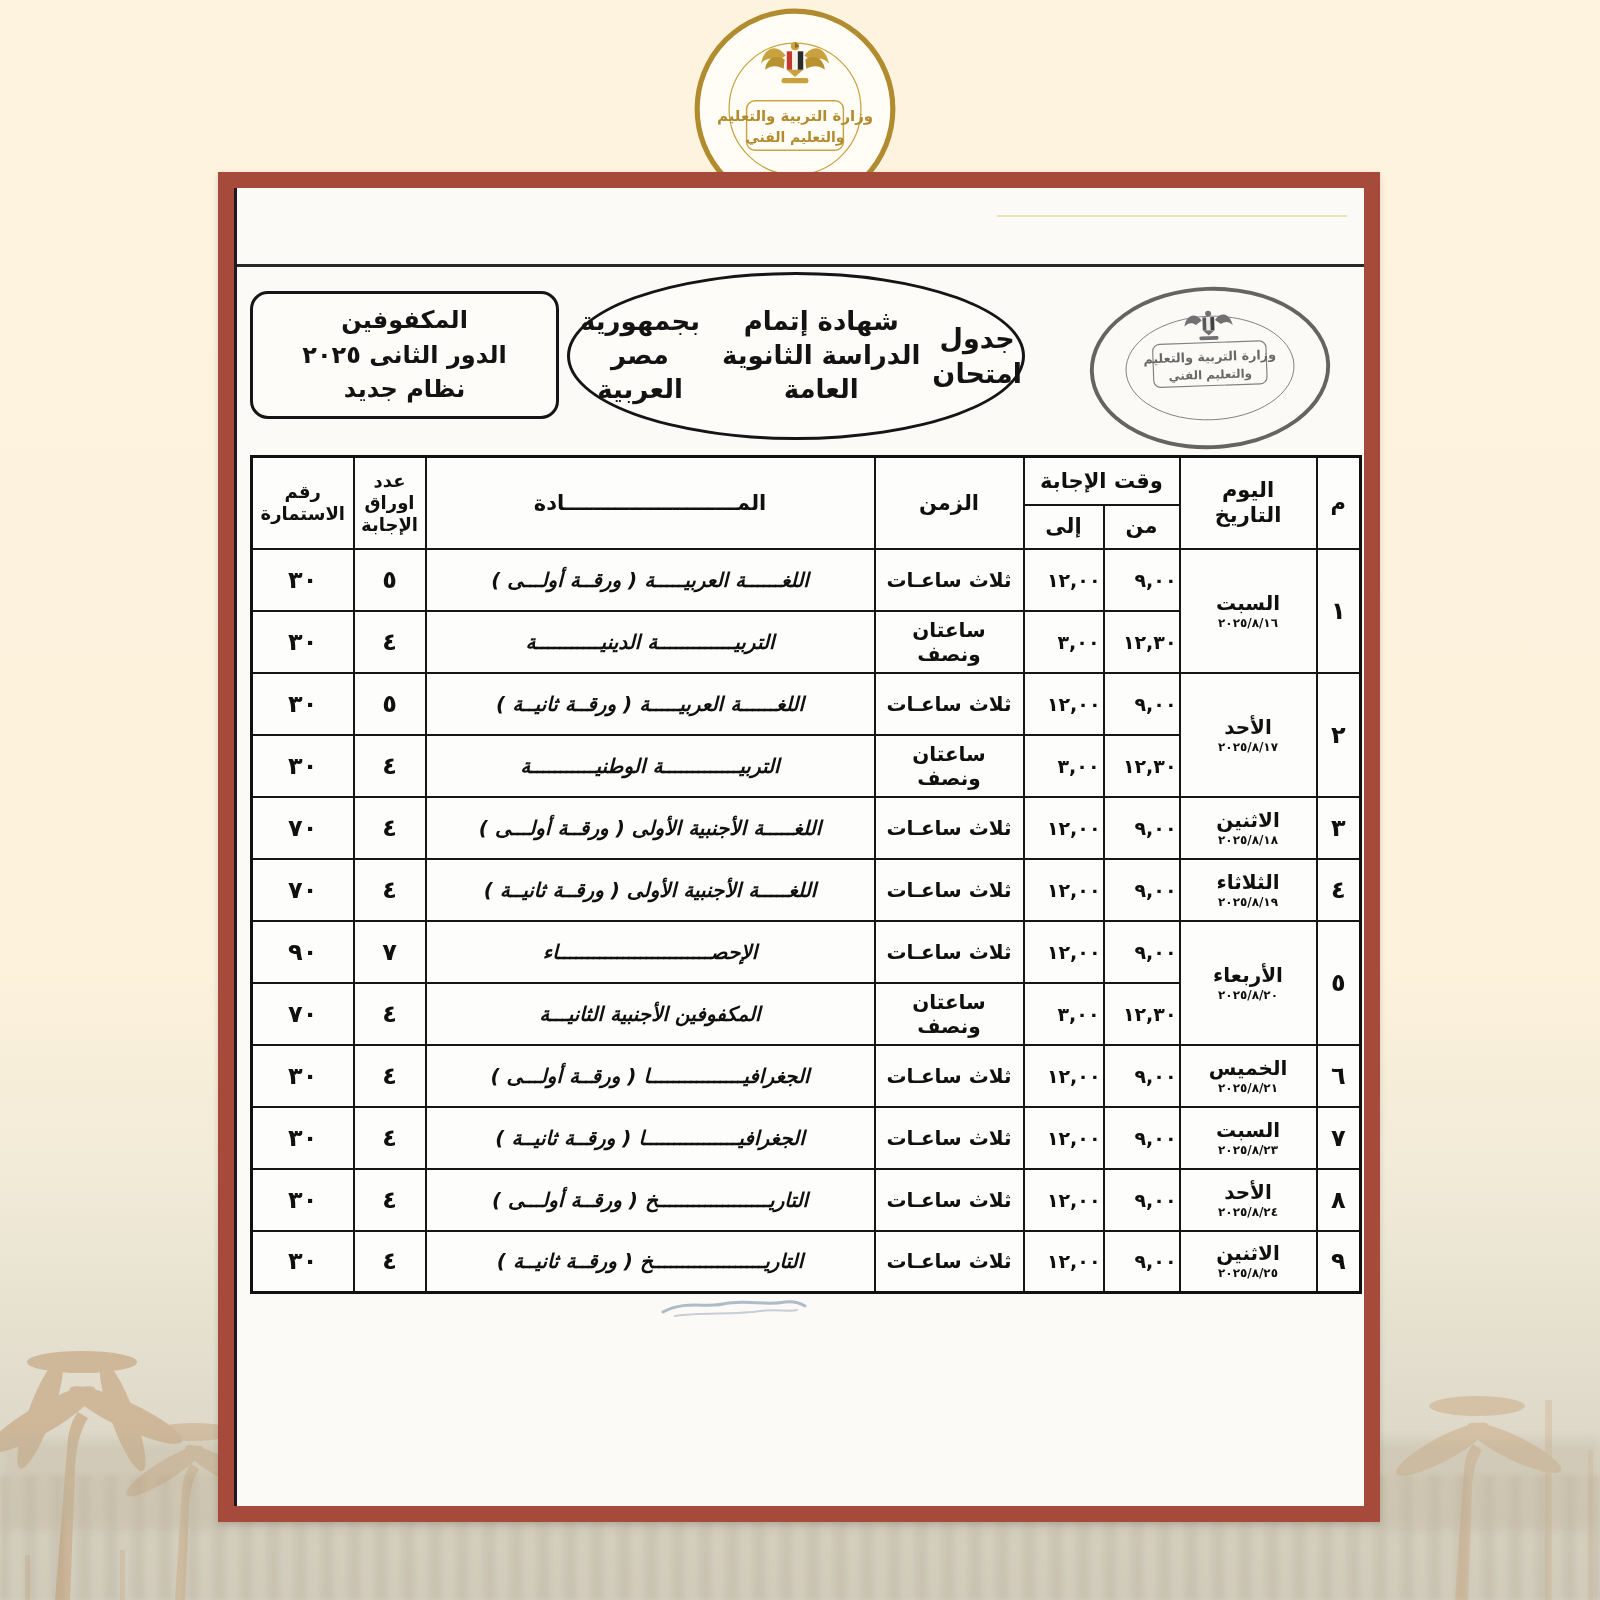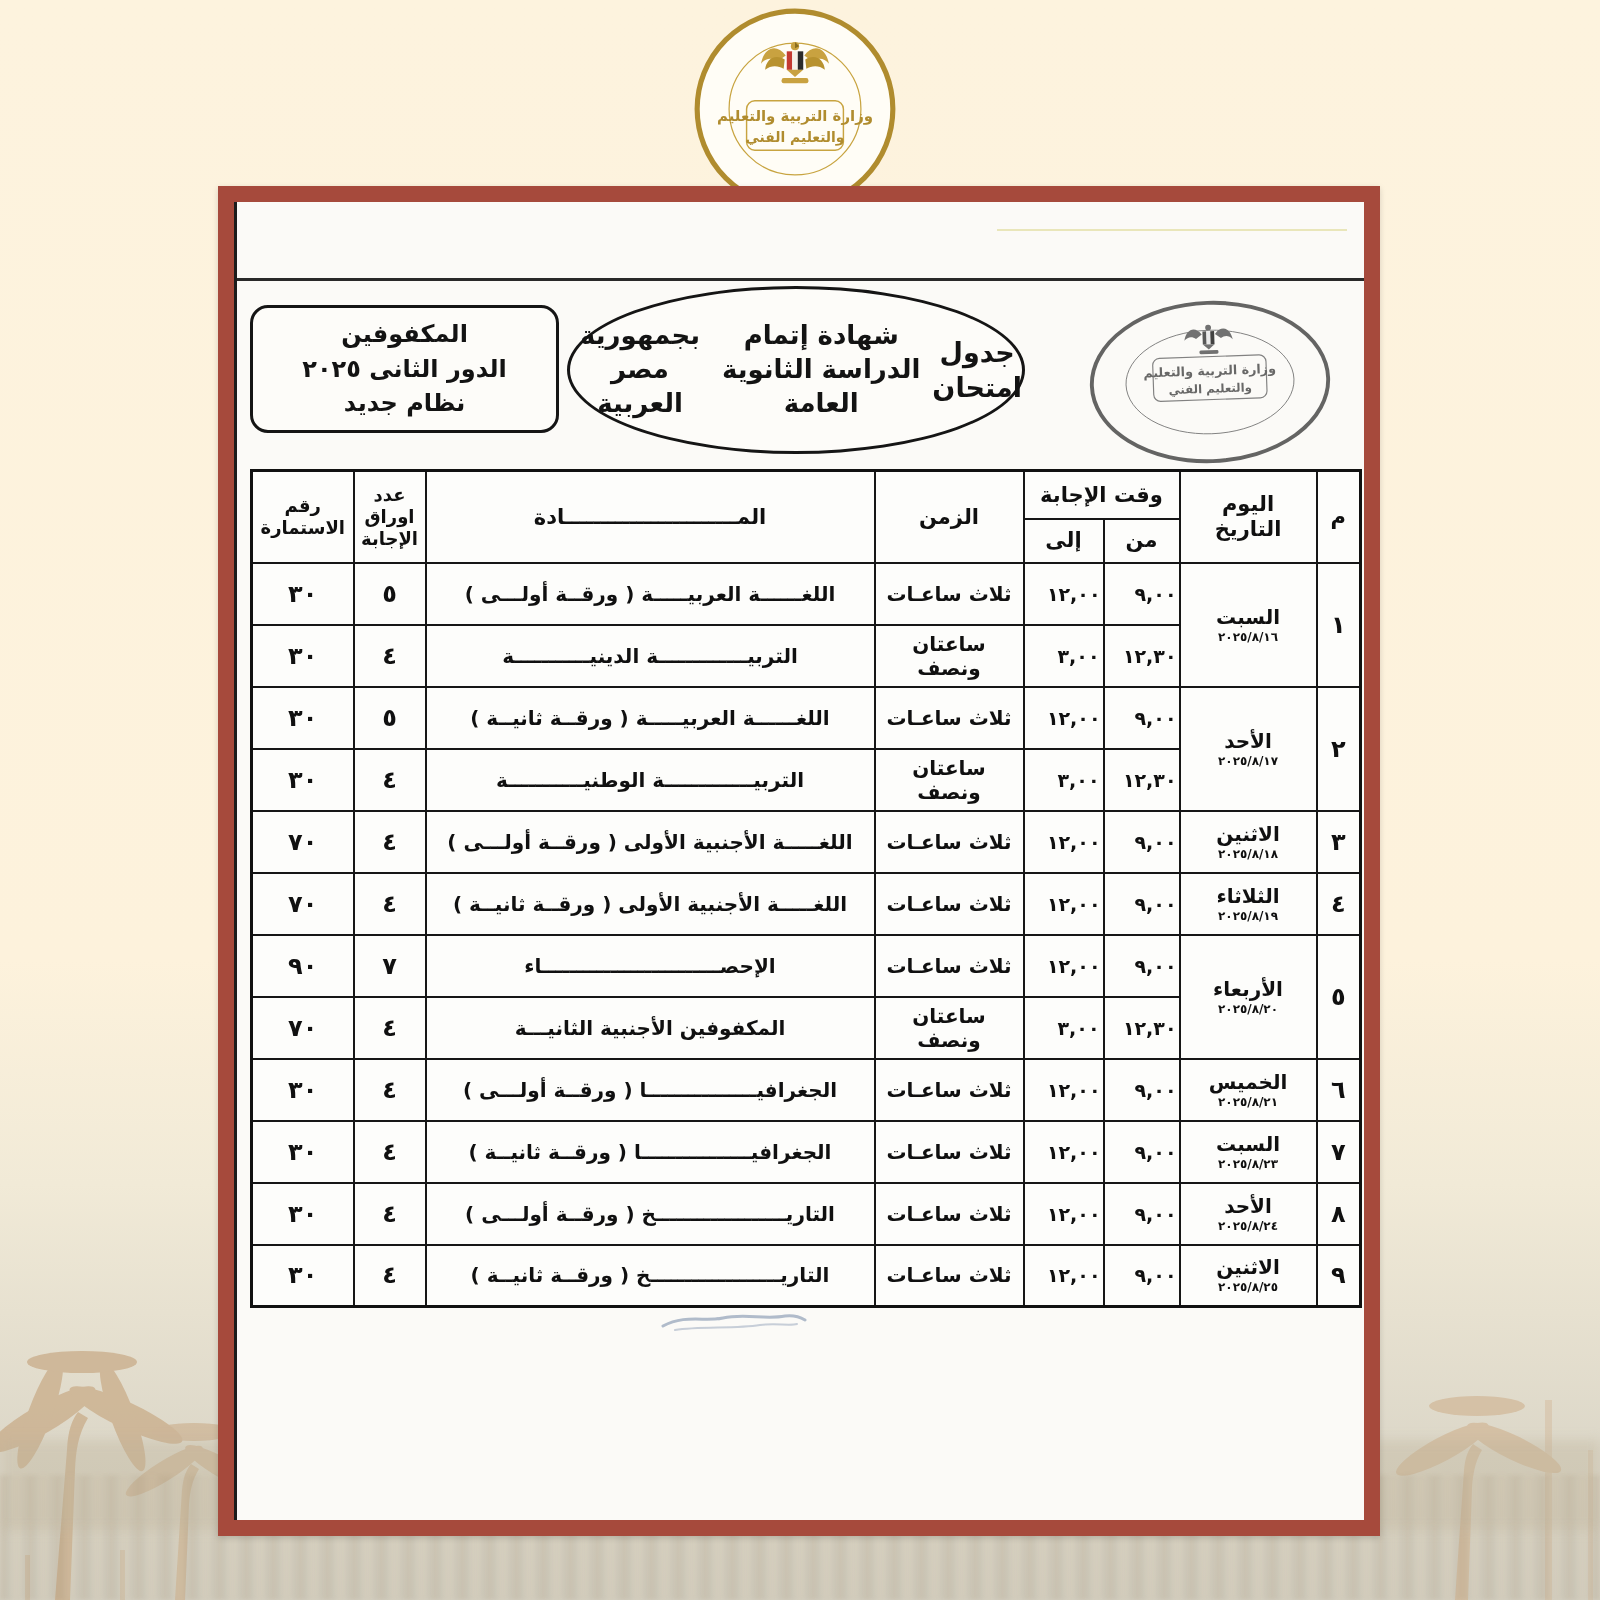--- a/index.html
+++ b/index.html
@@ -13,21 +13,21 @@
     position:absolute;left:0;right:0;bottom:0;height:125px;z-index:1;opacity:.55;filter:blur(2px);
     background:repeating-linear-gradient(90deg,
       rgba(161,138,108,.35) 0 7px, rgba(120,112,96,.18) 7px 11px,
       rgba(205,188,160,.30) 11px 22px, rgba(140,125,104,.20) 22px 27px);
   }
   .softband{position:absolute;left:0;right:0;bottom:70px;height:90px;background:rgba(190,178,152,.35);filter:blur(6px);z-index:1;}
 
   .top-seal{position:absolute;left:692px;top:6px;width:206px;height:206px;z-index:2;}
 
   .doc-frame{
-    position:absolute;left:218px;top:186px;width:1162px;height:1350px;z-index:3;
+    position:absolute;left:218px;top:172px;width:1162px;height:1350px;z-index:3;
     background:#a64a3c;box-shadow:0 2px 6px rgba(0,0,0,.15);
   }
   .page{
     position:absolute;left:16px;top:16px;right:16px;bottom:16px;
     background:#fbfaf7;border-left:3px solid #1c1c1c;
   }
   .scanline-top{position:absolute;left:0;top:76px;width:100%;height:3px;background:#171717;opacity:.92;}
   .scanline-yellow{position:absolute;left:760px;top:27px;width:350px;height:2px;background:#d8d27e;opacity:.5;}
 
   .info-box{
@@ -58,21 +58,21 @@
     font-weight:bold;color:#101010;padding:0 2px;overflow:hidden;
   }
   .exam thead tr:nth-child(1){height:48px;}
   .exam thead tr:nth-child(2){height:44px;}
   .exam tbody tr{height:62px;}
   .exam th{font-size:21px;line-height:1.15;}
   .c-num{width:44px;} .c-day{width:137px;} .c-from{width:76px;} .c-to{width:80px;}
   .c-dur{width:149px;} .c-subj{width:449px;} .c-sheets{width:72px;} .c-form{width:102px;}
   .stk{display:block;line-height:1.2;}
   .stk.small{font-size:18px;}
-  td.subject{font-size:20px;}
+  td.subject{font-size:20px;font-style:italic;}
   td.dur{font-size:20px;margin-top:11px;}
   td.time{font-size:19px;padding-left:32px;}
   td.numcell{font-size:24px;}
   td.daycell .day{display:block;font-size:20px;line-height:1.25;}
   td.daycell .date{display:block;font-size:12px;line-height:1.25;direction:ltr;}
   .sig{position:absolute;left:408px;top:1094px;width:170px;height:50px;opacity:.55;filter:blur(.5px);}
 </style>
 </head>
 <body>
 

